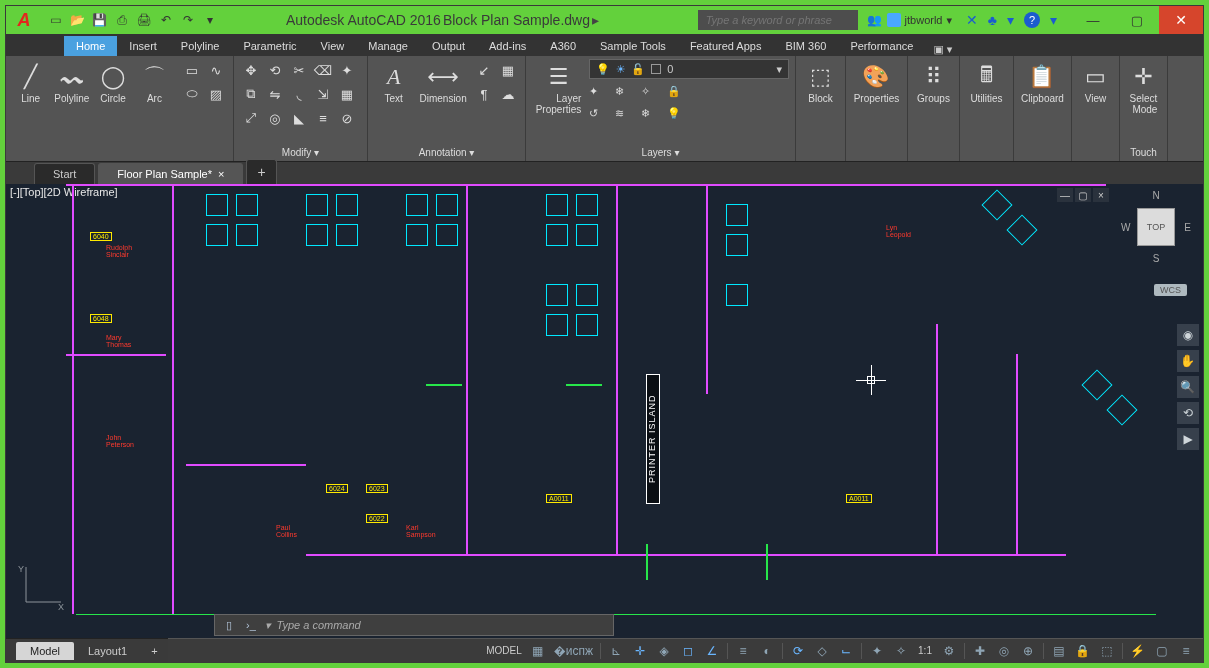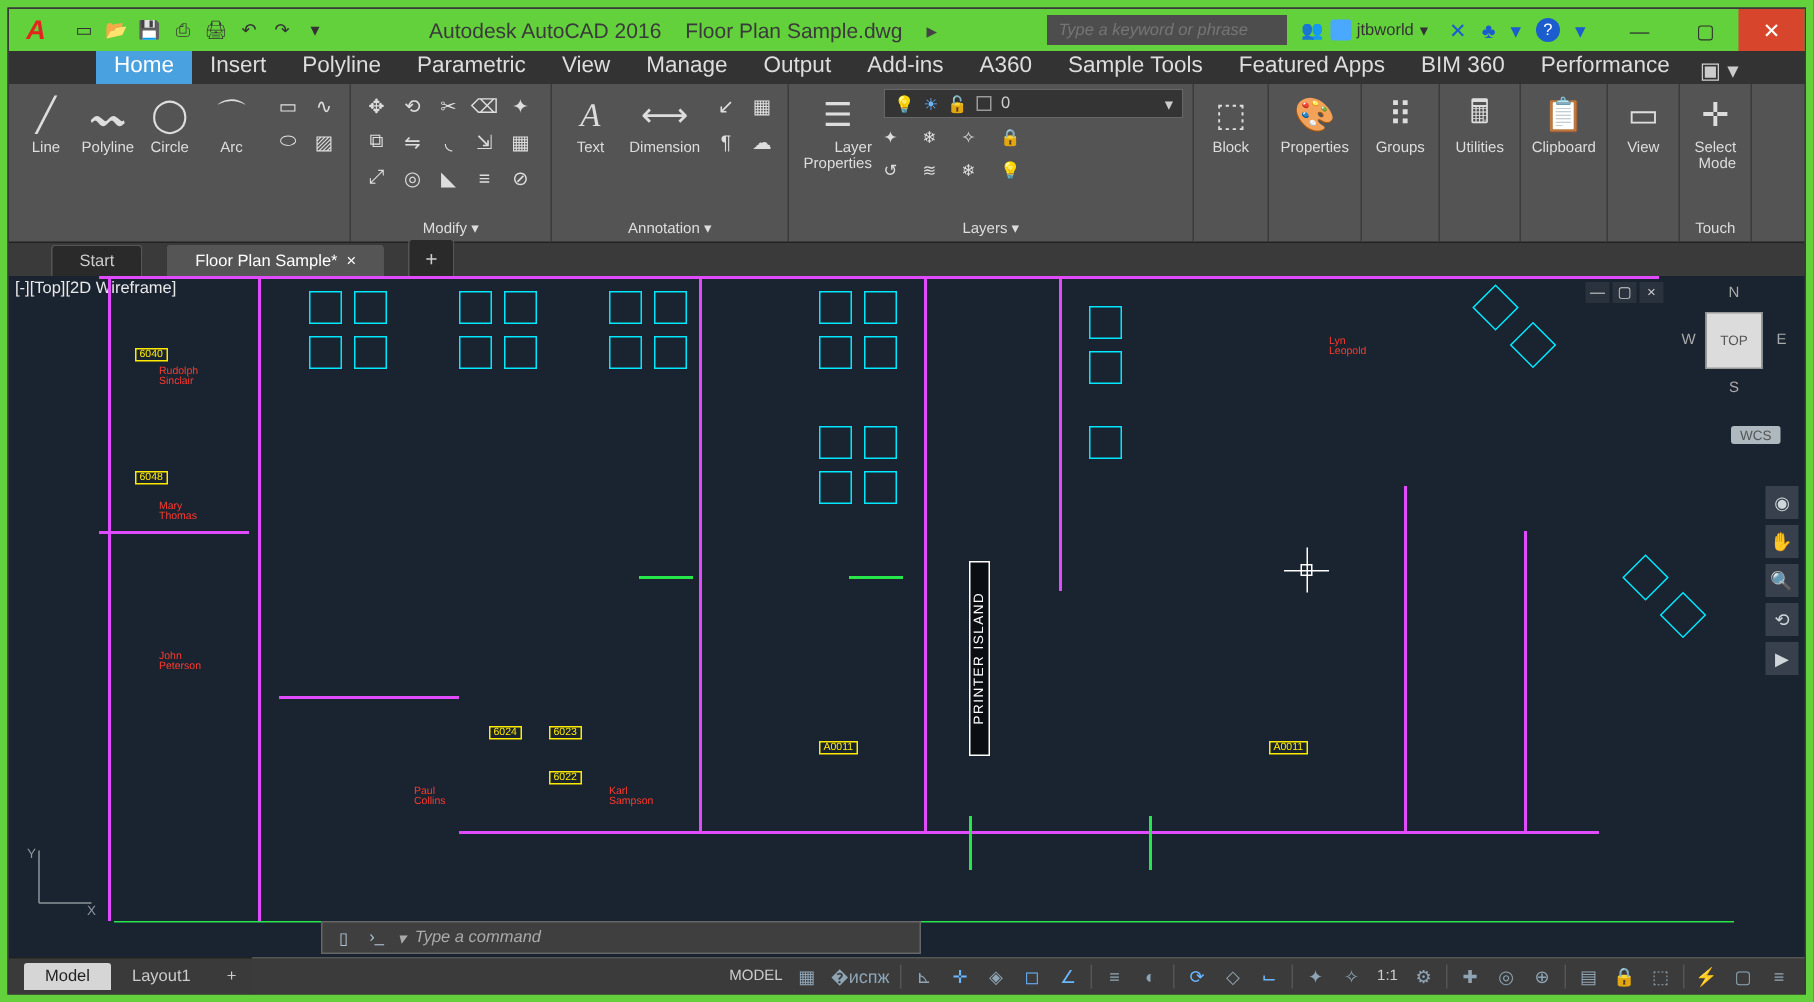--- a/index.html
+++ b/index.html
@@ -3,51 +3,51 @@
 <meta charset="utf-8">
 <style>
 *{margin:0;padding:0;box-sizing:border-box;font-family:"Segoe UI",Tahoma,sans-serif;user-select:none}
 html,body{width:1209px;height:668px;overflow:hidden;background:#63d13c}
 .win{position:absolute;inset:5px;background:#343434;display:flex;flex-direction:column;border:1px solid #3a3a3a}
 
 .titlebar{height:28px;background:#63d13c;display:flex;align-items:center;font-size:12px;color:#222;position:relative}
 .logo{width:36px;height:28px;display:flex;align-items:center;justify-content:center;font-weight:bold;font-size:18px;color:#e2261d;font-style:italic}
 .qat{display:flex;gap:2px;align-items:center;margin-left:4px}
 .qat .qbtn{width:20px;height:20px;display:flex;align-items:center;justify-content:center;color:#333;font-size:12px;cursor:pointer}
-.tbar-title{position:absolute;left:280px;font-size:14px;color:#3a3a3a;display:flex;gap:16px;align-items:center}
+.tbar-title{position:absolute;left:280px;font-size:14px;color:#3a3a3a;display:flex;gap:2px;align-items:center}
 .tbar-title .app{font-weight:400}
 .tbar-title .file{font-weight:400}
 .tbar-right{position:absolute;right:0;display:flex;align-items:center;height:100%}
 .searchbox{width:160px;height:20px;background:#4d4d4d;color:#b8b8b8;font-style:italic;font-size:11px;padding:0 8px;border:none;outline:none;margin-right:10px}
 .userbox{display:flex;align-items:center;gap:4px;color:#333;font-size:11px;margin-right:14px}
 .usericon{width:14px;height:14px;background:#4aa8ff;border-radius:2px}
 .tbar-icons{display:flex;gap:10px;align-items:center;color:#1b5ccf;font-size:14px;margin-right:14px}
 .wincontrols{display:flex;height:100%}
 .wincontrols div{width:44px;display:flex;align-items:center;justify-content:center;font-size:13px;color:#333;cursor:pointer}
 .wincontrols .close{background:#d6452c;color:#fff;font-size:14px}
 
-.menutabs{height:22px;background:#333;display:flex;align-items:end;font-size:15px;color:#ddd;padding-left:58px;gap:0}
+.menutabs{height:22px;background:#333;display:flex;align-items:end;font-size:11px;color:#ddd;padding-left:58px;gap:0}
 .menutabs .mt{padding:4px 12px;cursor:pointer}
 .menutabs .mt.active{background:#4aa1e0;color:#fff}
 .menutabs .riblast{margin-left:8px;color:#ccc}
 
 .ribbon{height:106px;background:#545454;display:flex;border-bottom:1px solid #222}
 .panel{border-right:1px solid #3b3b3b;display:flex;flex-direction:column;padding:3px 6px 0 6px;color:#ddd;font-size:11px}
 .panel .row{flex:1;display:flex;align-items:flex-start;gap:4px}
 .panel .label{height:18px;text-align:center;font-size:10px;color:#ddd;border-top:0px solid #666;display:flex;justify-content:center;align-items:center;gap:4px}
 .bigbtn{width:44px;display:flex;flex-direction:column;align-items:center;gap:2px;padding-top:4px;cursor:pointer}
 .bigbtn .ic{width:28px;height:28px;display:flex;align-items:center;justify-content:center;font-size:22px;color:#ddd}
 .bigbtn span{font-size:10px;text-align:right;line-height:11px}
 .smgrid{display:grid;grid-template-columns:repeat(3,22px);grid-auto-rows:22px;gap:2px}
 .smgrid .sm,.smrow .sm{width:22px;height:22px;display:flex;align-items:center;justify-content:center;color:#ddd;font-size:13px;cursor:pointer}
 .layercombo{width:200px;height:20px;background:#343434;border:1px solid #666;color:#ccc;font-size:11px;padding:0 6px;display:flex;align-items:center;gap:6px}
 .layergrid{display:grid;grid-template-columns:repeat(4,24px);grid-auto-rows:20px;gap:2px;margin-top:4px}
 
 .filetabs{height:22px;background:#3a3a3a;display:flex;align-items:end;font-size:11px;color:#ccc;padding-left:28px}
-.ftab{padding:4px 18px;background:#2a2a2a;border-top:1px solid #555;border-left:1px solid #555;border-right:1px solid #555;border-radius:3px 3px 0 0;margin-right:16px;cursor:pointer;display:flex;gap:6px;align-items:center}
+.ftab{padding:4px 18px;background:#2a2a2a;border-top:1px solid #555;border-left:1px solid #555;border-right:1px solid #555;border-radius:3px 3px 0 0;margin-right:3px;cursor:pointer;display:flex;gap:6px;align-items:center}
 .ftab.active{background:#555;color:#fff}
 .ftab .plus{font-size:14px}
 
 .viewport{flex:1;background:#1a2330;position:relative;overflow:hidden}
 .vplabel{position:absolute;top:2px;left:4px;color:#e8e8e8;font-size:11px}
 .viewcube{position:absolute;top:6px;right:10px}
 .vcc{width:38px;height:38px;border:1px solid #999;background:#dcdcdc;color:#555;display:flex;align-items:center;justify-content:center;font-size:9px;margin:18px}
 .vcN{position:absolute;top:0;left:50%;transform:translateX(-50%);color:#aaa;font-size:10px}
 .vcS{position:absolute;bottom:0;left:50%;transform:translateX(-50%);color:#aaa;font-size:10px}
 .vcE{position:absolute;right:2px;top:50%;transform:translateY(-50%);color:#aaa;font-size:10px}
@@ -98,21 +98,21 @@
       <div class="qbtn">📂</div>
       <div class="qbtn">💾</div>
       <div class="qbtn">⎙</div>
       <div class="qbtn">🖨</div>
       <div class="qbtn">↶</div>
       <div class="qbtn">↷</div>
       <div class="qbtn">▾</div>
     </div>
     <div class="tbar-title">
       <span class="app">Autodesk AutoCAD 2016</span>
-      <span class="file">Floor Plan Sample.dwg</span>
+      <span class="file">Block Plan Sample.dwg</span>
       <span style="color:#444">▸</span>
     </div>
     <div class="tbar-right">
       <input class="searchbox" placeholder="Type a keyword or phrase" style="">
       <div class="userbox">
         <span style="font-size:12px">👥</span>
         <div class="usericon"></div>
         <span>jtbworld</span>
         <span>▾</span>
       </div>

